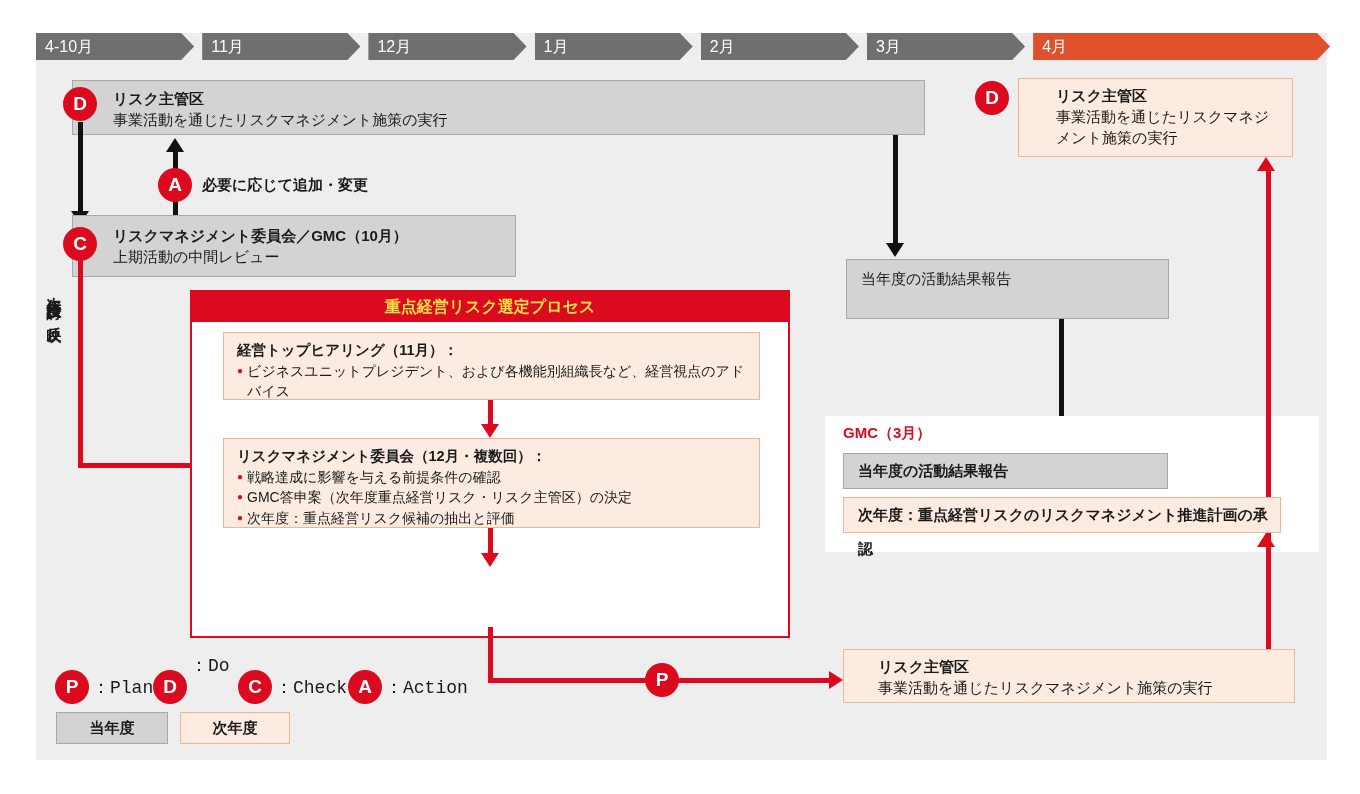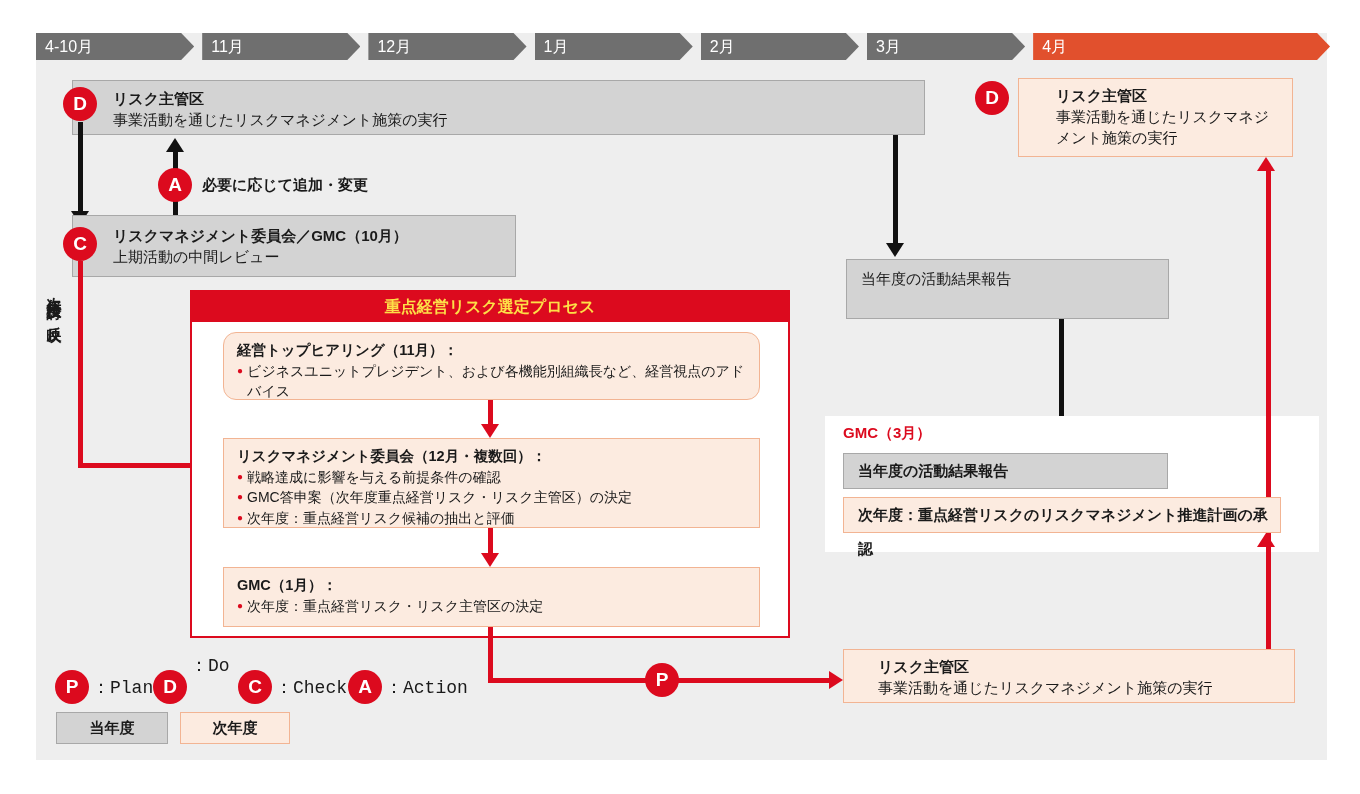--- a/index.html
+++ b/index.html
@@ -110,21 +110,21 @@
   <div class="vline redl" style="left:78px;top:261px;height:207px;"></div>
   <div class="hline redl" style="left:78px;top:463px;width:130px;"></div>
   <div class="ah red right" style="left:207px;top:456px;"></div>
 
   <div class="vert">次年度検討に反映</div>
 
   <div class="proc">
     <div class="proc-header">重点経営リスク選定プロセス</div>
   </div>
 
-  <div class="step" style="left:223px;top:332px;width:537px;height:68px;border-radius:13px;">
+  <div class="step" style="left:223px;top:332px;width:537px;height:68px;">
     <div class="t">経営トップヒアリング（11月）：</div>
     <div class="bullet">
         <span>ビジネスユニットプレジデント、および各機能別組織長など、経営視点のアドバイス</span>
       </div>
   </div>
 
   <div class="vline redl" style="left:488px;top:400px;height:24px;"></div>
   <div class="ah red down" style="left:481px;top:424px;"></div>
 
   <div class="step" style="left:223px;top:438px;width:537px;height:90px;">
@@ -136,26 +136,20 @@
         <span>GMC答申案（次年度重点経営リスク・リスク主管区）の決定</span>
       </div>
     <div class="bullet">
         <span>次年度：重点経営リスク候補の抽出と評価</span>
       </div>
   </div>
 
   <div class="vline redl" style="left:488px;top:528px;height:25px;"></div>
   <div class="ah red down" style="left:481px;top:553px;"></div>
 
-  <div class="step" style="left:223px;top:567px;width:537px;height:60px;">
-    <div class="t">GMC（1月）：</div>
-    <div class="bullet">
-        <span>次年度：重点経営リスク・リスク主管区の決定</span>
-      </div>
-  </div>
 
   <div class="vline redl" style="left:488px;top:627px;height:54px;"></div>
   <div class="hline redl" style="left:488px;top:678px;width:342px;"></div>
   <div class="ah red right" style="left:829px;top:671px;"></div>
   <div class="badge" style="left:645px;top:663px;">P</div>
 
   <div class="pbox" style="left:843px;top:649px;width:452px;height:54px;padding:6px 0 0 34px;">
     <div class="t">リスク主管区</div>
     <div class="b">事業活動を通じたリスクマネジメント施策の実行</div>
   </div>

